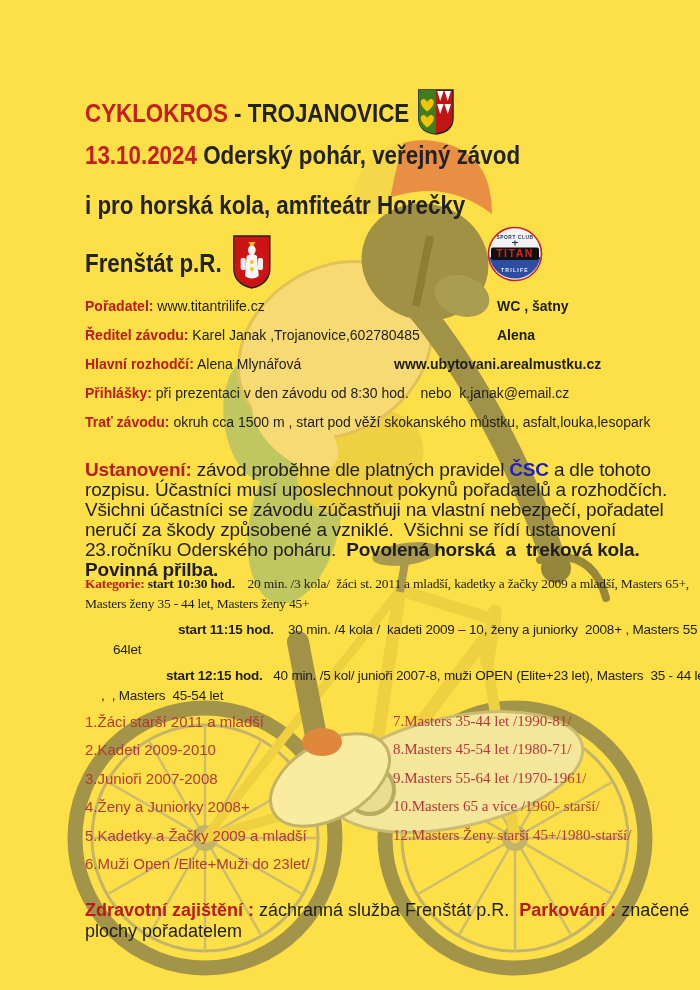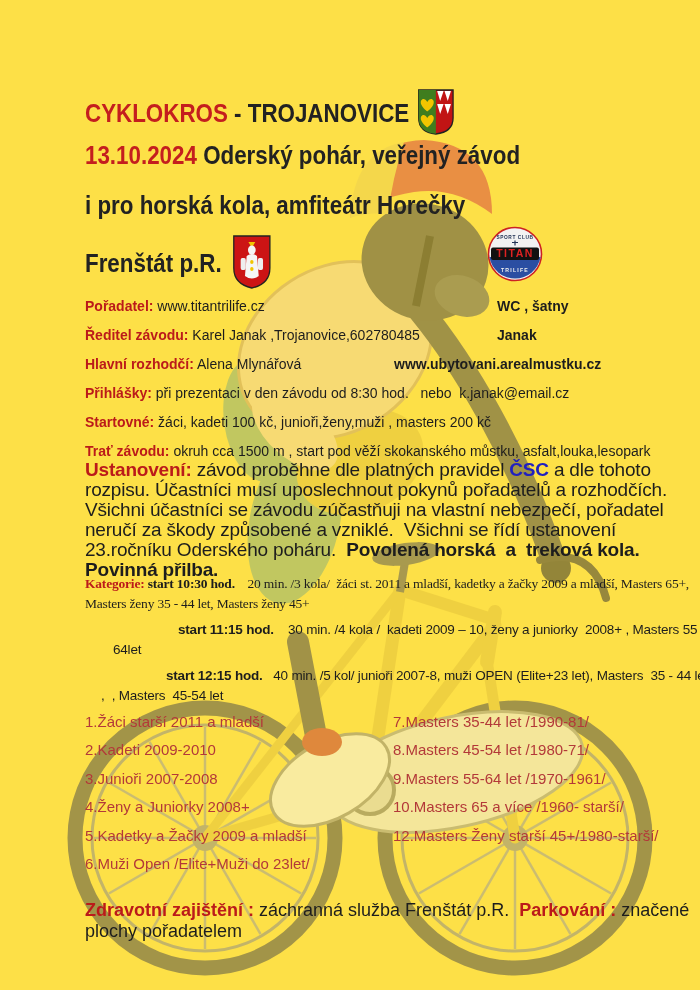--- a/index.html
+++ b/index.html
@@ -22,21 +22,21 @@
   .row{position:relative;height:29px;line-height:29px;}
   .lbl{color:#bb1a1a;font-weight:bold;}
   .right{position:absolute;top:0;font-weight:bold;white-space:nowrap;}
   .r-far{left:412px;} .r-mid{left:309px;}
   .ust{top:460px;left:85px;width:612px;letter-spacing:-0.2px;font-size:19px;}
   .csc{color:#2020c0;font-weight:bold;}
   .vyh{top:545px;left:85px;width:612px;}
   .kat{left:85px;width:612px;letter-spacing:-0.2px;font-size:13.5px;}
   .kat1{top:574px;font-family:Liberation Serif, serif;} .kat2{top:620px;text-indent:65px;margin-left:28px;} .kat3{top:666px;text-indent:65px;margin-left:16px;}
   .catcol{top:711px;font-size:15px;color:#b33939;}
-  .catL{left:85px;} .catR{left:393px;}
+  .catL{left:85px;} .catR{left:393px;font-family:Liberation Serif, serif;}
   .catcol div{height:28.4px;line-height:21px;white-space:nowrap;}
   .footer{top:900px;left:85px;width:612px;font-size:18px;white-space:pre-wrap;}
   b{font-weight:bold;}
 </style>
 </head>
 <body>
 
 <div class="page">
 
   <svg class="bg-art" viewBox="0 0 700 990" aria-hidden="true">
@@ -142,24 +142,23 @@
         <path d="M2.4,31 A26,26 0 0 0 53.6,31 Z" fill="#2b4ea2"></path>
         <text x="28" y="13" text-anchor="middle" font-size="4.8" font-weight="bold" fill="#223355" letter-spacing="0.6">SPORT CLUB</text>
         <path d="M28,14.5 v5 M25,16.5 h6" stroke="#223355" stroke-width="1.2" fill="none"></path>
         <rect x="4" y="21.5" width="48" height="12.5" rx="2" fill="#111"></rect>
         <text x="28" y="31.3" text-anchor="middle" font-size="10.5" font-weight="bold" fill="#d22" letter-spacing="1.5">TITAN</text>
         <text x="28" y="46" text-anchor="middle" font-size="5.2" font-weight="bold" fill="#eee" letter-spacing="1.2">TRILIFE</text>
       </svg>
 
     <div class="abs rows">
       <div class="row"><span class="lbl">Pořadatel:</span><span> www.titantrilife.cz</span><span class="right r-far">WC , šatny</span></div>
-      <div class="row"><span class="lbl">Ředitel závodu:</span><span> Karel Janak ,Trojanovice,602780485</span><span class="right r-far">Janak</span></div>
+      <div class="row"><span class="lbl">Ředitel závodu:</span><span> Karel Janak ,Trojanovice,602780485</span><span class="right r-far">Alena</span></div>
       <div class="row"><span class="lbl">Hlavní rozhodčí:</span><span> Alena Mlynářová</span><span class="right r-mid">www.ubytovani.arealmustku.cz</span></div>
       <div class="row"><span class="lbl">Přihlášky:</span><span> při prezentaci v den závodu od 8:30 hod.   nebo  k.janak@email.cz</span></div>
-      <div class="row"><span class="lbl">Startovné:</span><span> žáci, kadeti 100 kč, junioři,ženy,muži , masters 200 kč</span></div>
       <div class="row"><span class="lbl">Trať závodu:</span><span> okruh cca 1500 m , start pod věží skokanského můstku, asfalt,louka,lesopark</span></div>
     </div>
 
     <div class="abs para ust"><span class="lbl">Ustanovení:</span><span> závod proběhne dle platných pravidel </span><span class="csc">ČSC</span><span> a dle tohoto rozpisu. Účastníci musí uposlechnout pokynů pořadatelů a rozhodčích.   Všichni účastníci se závodu zúčastňuji na vlastní nebezpečí, pořadatel neručí za škody způsobené a vzniklé.  Všichni se řídí ustanovení 23.ročníku Oderského poháru.  </span><b>Povolená horská  a  treková kola.</b><b>   Povinná přilba.</b></div>
 
 
     <div class="abs para kat kat1"><span class="lbl">Kategorie:</span><b> start 10:30 hod.</b><span>    20 min. /3 kola/  žáci st. 2011 a mladší, kadetky a žačky 2009 a mladší, Masters 65+, Masters ženy 35 - 44 let, Masters ženy 45+</span></div>
     <div class="abs para kat kat2"><b>start 11:15 hod.</b><span>    30 min. /4 kola /  kadeti 2009 – 10, ženy a juniorky  2008+ , Masters 55 - 64let</span></div>
     <div class="abs para kat kat3"><b>start 12:15 hod.</b><span>   40 min. /5 kol/ junioři 2007-8, muži OPEN (Elite+23 let), Masters  35 - 44 let ,  , Masters  45-54 let</span></div>
 

